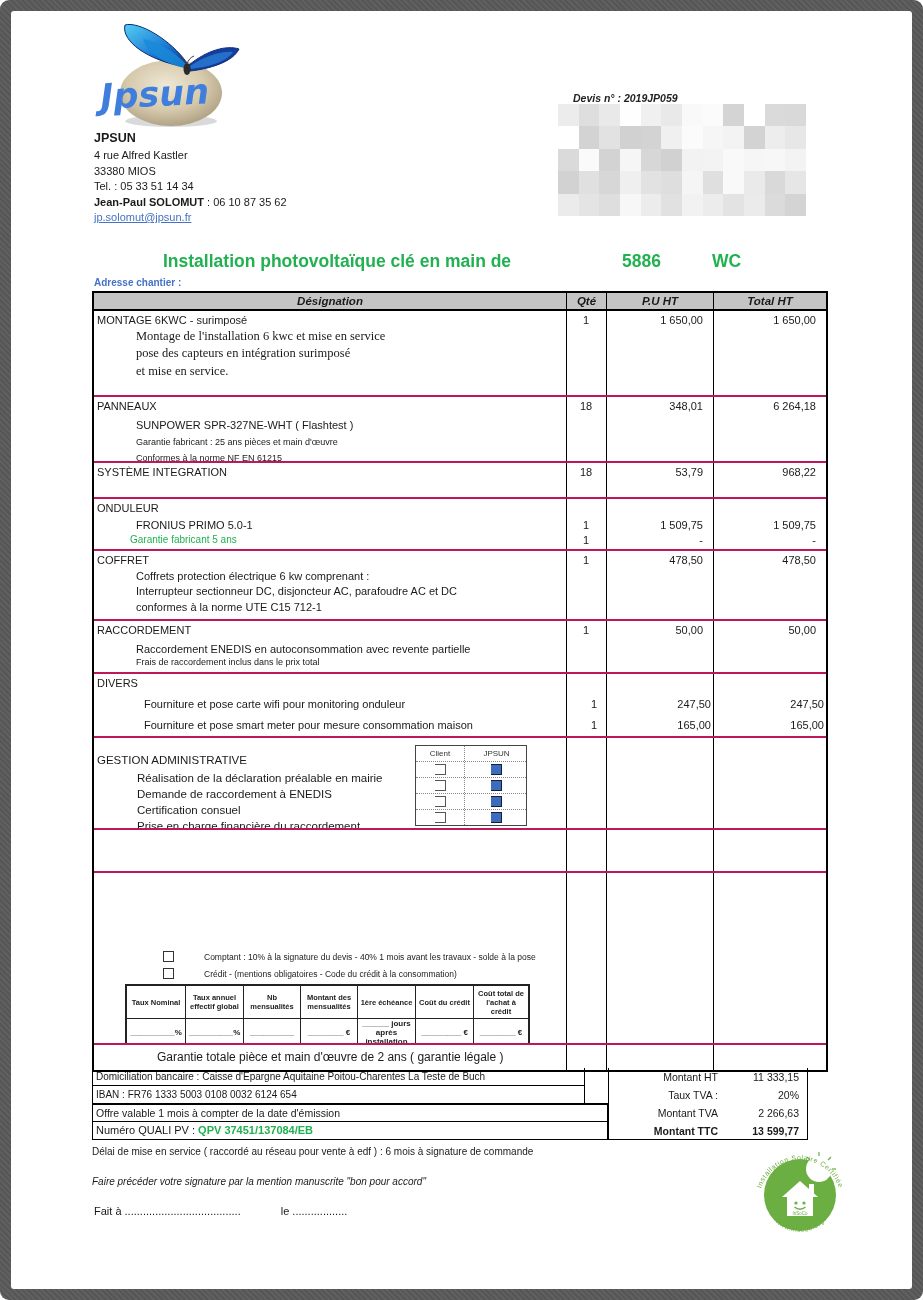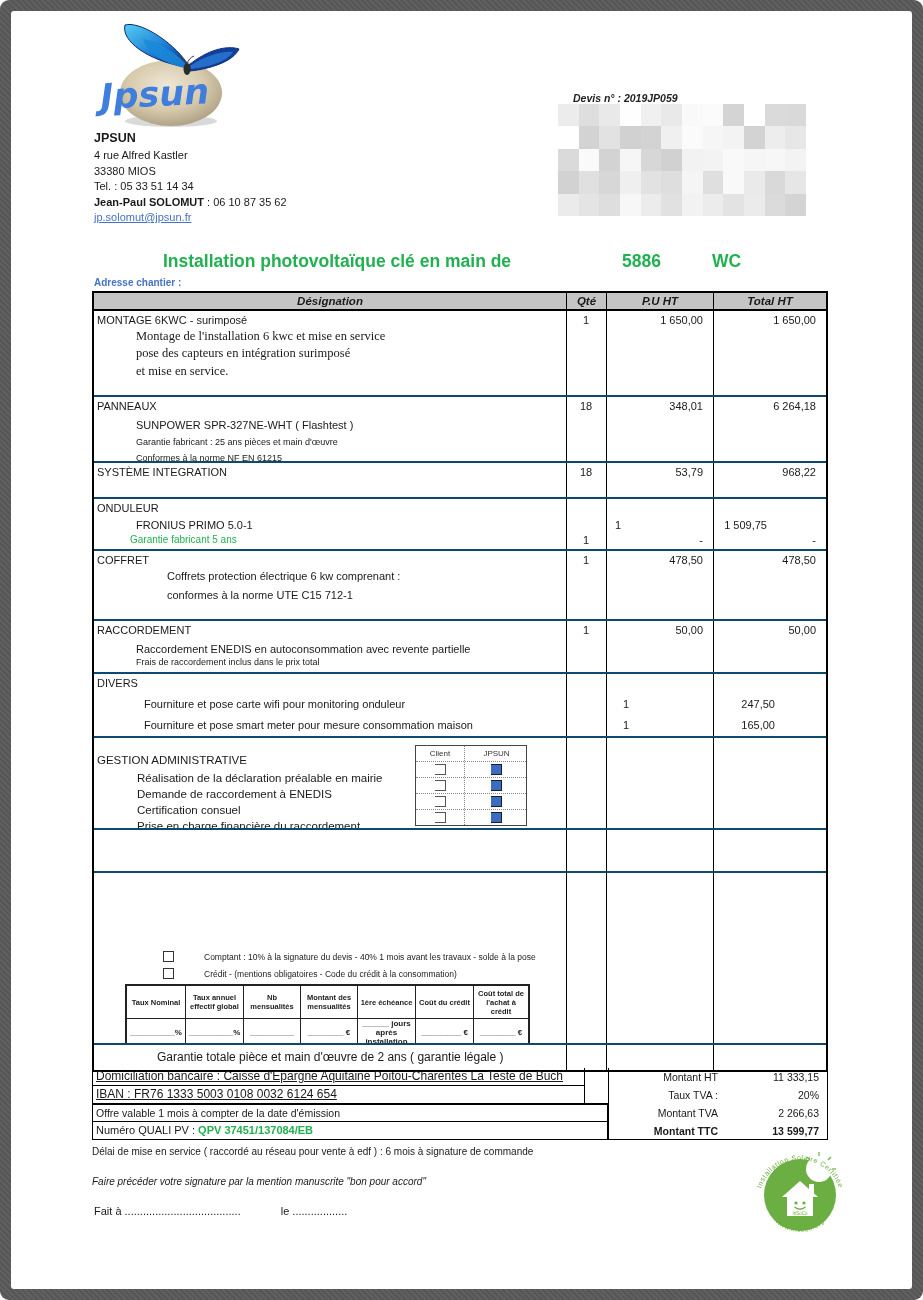--- a/index.html
+++ b/index.html
@@ -27,49 +27,49 @@
   
   .title{top:240px;color:var(--green);font-weight:bold;font-size:17.5px;white-space:nowrap;text-align:right;}
   .adresse{left:83px;top:266px;color:var(--blue);font-size:10px;font-weight:600;}
 
   
   .qtable{left:81px;top:280px;width:736px;border:2px solid #000;background:#fff;}
   .thead{display:grid;grid-template-columns:472px 40px 107px 113px;height:18px;background:#c5c5c5;
          font-weight:bold;font-style:italic;font-size:11.5px;border-bottom:2px solid #000;}
   .thead div{text-align:center;line-height:17px;border-left:1px solid #000;}
   .thead div:first-child{border-left:none;}
-  .trow{position:relative;border-bottom:2px solid #0c4a6e;overflow:hidden;}
+  .trow{position:relative;border-bottom:2px solid #be185d;overflow:hidden;}
   .trow:last-child{border-bottom:none;}
   .vsep{position:absolute;top:0;bottom:0;width:1px;background:#000;}
   .tline{display:grid;grid-template-columns:472px 40px 107px 113px;font-size:11px;}
   .tline .cq{text-align:center;}
   .tline .cp,.tline .ct{text-align:right;padding-right:10px;}
   .line-t{padding-top:3px;}
   .line-t .c0{padding-left:3px;}
-  .line-sub{padding-top:4px;gap:32px;}
+  .line-sub{padding-top:4px;}
   .line-sub .c0{padding-left:42px;}
   .line-serif{padding-top:2.5px;font-family:"Liberation Serif",serif;}
   .line-serif .c0{font-size:12.5px;padding-left:42px;}
   .line-small{padding-top:4px;}
   .line-small .c0{font-size:9px;padding-left:42px;}
   .line-serifgreen{padding-top:4px;margin-top:16px;}
   .line-serifgreen .c0{font-family:"Liberation Serif",serif;font-weight:bold;font-size:11px;color:var(--green);padding-left:42px;}
   .line-greenbold{padding-top:3px;}
   .line-greenbold .c0{font-weight:normal;font-size:10px;color:var(--green);padding-left:36px;}
   .line-gar{padding-top:5px;}
   .line-gar .c0{font-size:12px;padding-left:63px;}
   .row-montage{height:86px;}
   .row-panneaux{height:66px;}
   .row-panneaux .line-sub{padding-top:7px;}
   .row-panneaux .line-small{padding-top:6px;}
   .row-systeme{height:36px;}
   .row-onduleur{height:52px;}
   .row-onduleur .line-sub{padding-top:5px;}
   .row-coffret{height:70px;}
-  .row-coffret .line-sub{padding-top:3.5px;padding-left:31px;}
+  .row-coffret .line-sub{padding-top:3.5px;}
   .row-raccordement{height:53px;}
   .row-raccordement .line-sub{padding-top:7px;}
   .row-raccordement .line-small{padding-top:2px;}
   .row-divers{height:64px;}
   .row-divers .line-sub{padding-top:9px;padding-left:8px;}
   .row-gestion{height:92px;}
   .row-empty{height:43px;}
   .row-payment{height:172px;}
   .row-garantie{height:25px;}
 
@@ -91,28 +91,28 @@
   .credittable{position:absolute;left:31px;top:111px;width:405px;border:2px solid #222;font-size:7.5px;color:#222;font-weight:bold;}
   .credittable .crow{display:grid;grid-template-columns:58px 58px 57px 57px 58px 58px 1fr;}
   .credittable .crow div{border-left:1px solid #222;display:flex;align-items:center;justify-content:center;
         text-align:center;white-space:pre-line;padding:1px;line-height:9px;}
   .credittable .crow div:first-child{border-left:none;}
   .credittable .chead div{height:32px;}
   .credittable .cvals{border-top:1px solid #222;}
   .credittable .cvals div{height:26px;font-size:8px;}
 
   
-  .sumbox1{left:81px;top:1057px;width:493px;height:36px;border:1px solid #000;border-top:none;font-size:12px;text-decoration:underline;}
+  .sumbox1{left:81px;top:1057px;width:493px;height:36px;border:1px solid #000;border-top:none;font-size:10px;}
   .sumbox1 .srow{height:17.5px;line-height:17.5px;padding-left:3px;white-space:nowrap;overflow:hidden;}
   .sumbox1 .srow:first-child{border-bottom:1px solid #000;}
   .ncell{left:574px;top:1057px;width:23px;height:36px;border-bottom:1px solid #000;}
   .offrebox{left:81px;top:1093px;width:516px;height:18px;border:1px solid #000;font-size:10.5px;line-height:17px;padding-left:3px;}
   .qualibox{left:81px;top:1111px;width:516px;height:18px;border:1px solid #000;border-top:none;font-size:11px;line-height:17px;padding-left:3px;}
   .quali-val{color:var(--green);font-weight:bold;}
-  .totals{left:597px;top:1057px;width:220px;height:72px;border:1px solid #000;border-top:none;font-size:10.5px;}
+  .totals{left:597px;top:1057px;width:200px;height:72px;border:1px solid #000;border-top:none;font-size:10.5px;}
   .totals .trw{display:grid;grid-template-columns:109px 1fr;height:18px;line-height:18px;}
   .totals .lab{text-align:right;}
   .totals .val{text-align:right;padding-right:8px;}
   .totals .b{font-weight:bold;}
 
   
   .delai{left:81px;top:1135px;font-size:10px;}
   .mention{left:81px;top:1165px;font-size:10px;font-style:italic;}
   .fait{left:83px;top:1194px;font-size:11px;}
   .fait span{margin-right:40px;}
@@ -349,20 +349,21 @@
               <div class="cp">478,50</div>
               <div class="ct">478,50</div>
             </div>
             <div class="tline line-sub">
               <div class="c0">Coffrets protection électrique 6 kw comprenant :</div>
               <div class="cq"></div>
               <div class="cp"></div>
               <div class="ct"></div>
             </div>
             <div class="tline line-sub">
+              <div class="c0">Interrupteur sectionneur DC,  disjoncteur AC, parafoudre AC et DC</div>
               <div class="cq"></div>
               <div class="cp"></div>
               <div class="ct"></div>
             </div>
             <div class="tline line-sub">
               <div class="c0">conformes à la norme UTE C15 712-1</div>
               <div class="cq"></div>
               <div class="cp"></div>
               <div class="ct"></div>
             </div>

